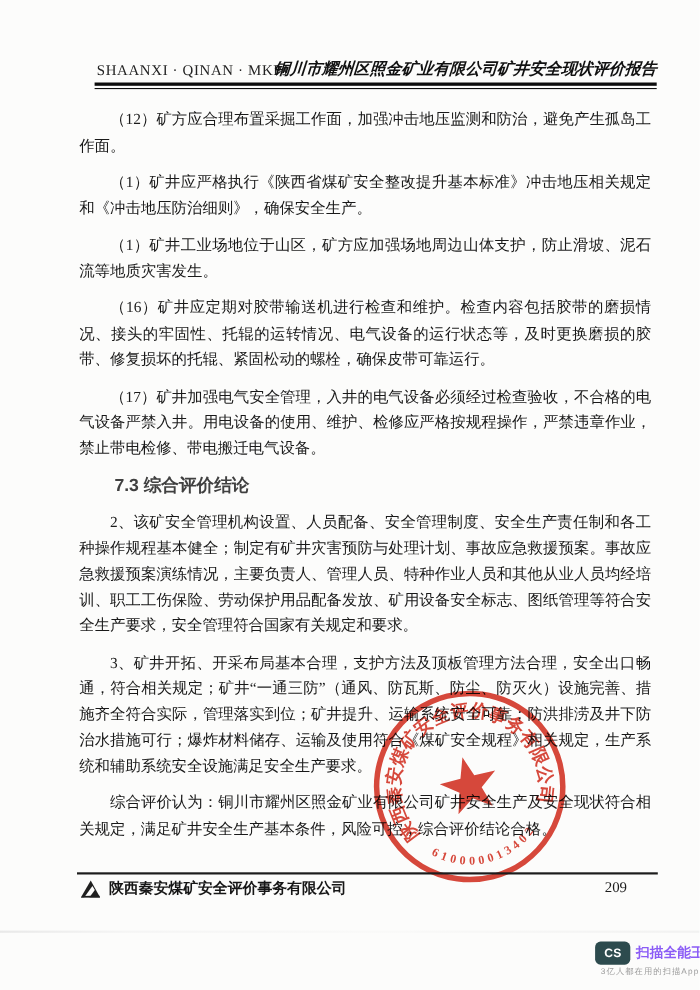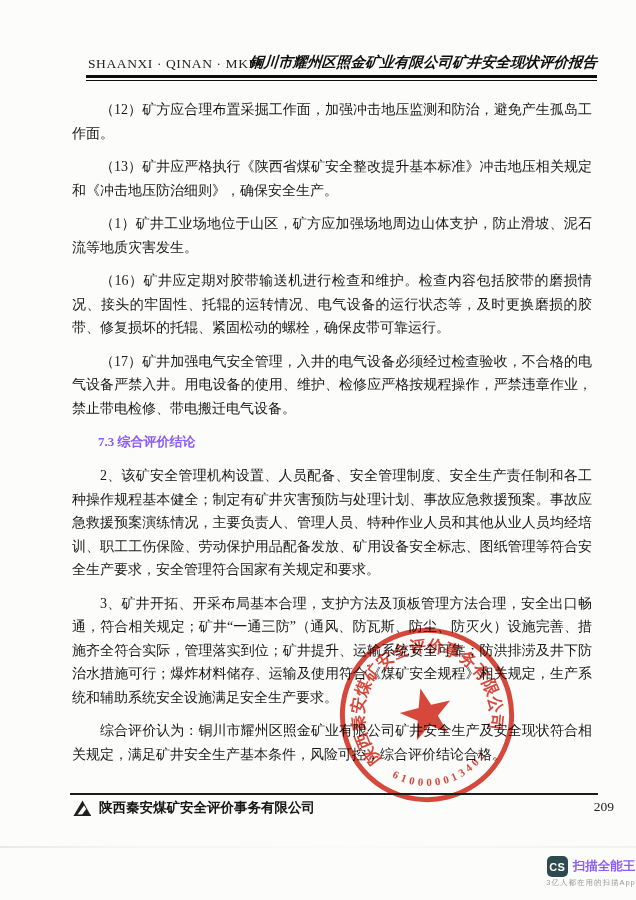--- a/index.html
+++ b/index.html
@@ -21,22 +21,22 @@
   }
   .hdr-rule-thick{position:absolute;left:86px;top:75px;width:511px;height:3px;background:#0d0d0d;}
   .hdr-rule-thin{position:absolute;left:86px;top:80px;width:511px;height:1px;background:#0d0d0d;}
   
   .content{
     position:absolute;left:62px;top:88px;width:540px;
     font-size:14px;line-height:23.5px;text-align:justify;color:#191919;
   }
   .content p{margin:10px;text-indent:2em;}
   .sec-heading{
-    font-family:Liberation Serif, serif;
-    font-weight:bold;font-size:13px;color:#8b5cf6;
+    font-family:Liberation Sans, sans-serif;
+    font-weight:bold;font-size:16px;color:#404040;
     margin:12px 0 13px 2px;text-indent:0;line-height:24px;
   }
   
   .seal{
     position:absolute;left:336px;top:624px;width:182px;height:182px;
     mix-blend-mode:multiply;opacity:.92;
     transform:rotate(-14deg);
   }
   .seal text{
     font-family:"Liberation Serif","DejaVu Serif",serif;
@@ -45,55 +45,55 @@
   
   .ftr-rule{position:absolute;left:70px;top:793px;width:528px;height:2px;background:#1c1c1c;}
   .ftr{
     position:absolute;left:72px;top:799px;display:flex;align-items:center;gap:7px;
   }
   .ftr-company{
     font-family:"Liberation Sans","DejaVu Sans",sans-serif;
     font-weight:bold;font-size:13.5px;color:#161616;white-space:nowrap;
   }
   .page-num{
-    position:absolute;left:568px;top:799px;width:46px;text-align:right;
+    position:absolute;left:524px;top:799px;width:46px;text-align:right;
     font-size:13.5px;color:#1c1c1c;
   }
   
   .scan-edge{
     position:absolute;left:0;top:846px;width:636px;height:2px;
     background:linear-gradient(90deg,#d9d9d9 0%,#efefef 18%,#f7f7f6 55%,#e9e9e9 100%);
     opacity:.55;
   }
   
   .wm{
     position:absolute;left:549px;top:856px;width:84px;
     display:flex;flex-direction:column;align-items:center;
     font-family:"Liberation Sans","DejaVu Sans",sans-serif;
   }
   .wm-row{display:flex;align-items:center;gap:5px;}
   .wm-logo{
-    width:21px;height:21px;border-radius:5px;background:#2d4b4e;
+    width:32px;height:21px;border-radius:5px;background:#2d4b4e;
     color:#fff;font-weight:bold;font-size:11px;
     display:flex;align-items:center;justify-content:center;letter-spacing:.3px;
   }
   .wm-name{font-size:12.5px;font-weight:bold;color:#8b5cf6;white-space:nowrap;}
   .wm-tagline{margin-top:1px;font-size:7.5px;color:#9a9a9a;letter-spacing:1px;white-space:nowrap;}
 </style>
 </head>
 <body>
 
 <div class="hdr-brand">SHAANXI · QINAN · MKPJ</div>
 <div class="hdr-title">铜川市耀州区照金矿业有限公司矿井安全现状评价报告</div>
 <div class="hdr-rule-thick"></div>
 <div class="hdr-rule-thin"></div>
 
 <div class="content">
   <p>（12）矿方应合理布置采掘工作面，加强冲击地压监测和防治，避免产生孤岛工作面。</p>
-  <p>（13）矿井应严格执行《陕西省煤矿安全整改提升基本标准》冲击地压相关规定和《冲击地压防治细则》，确保安全生产。</p>
+  <p>（1）矿井应严格执行《陕西省煤矿安全整改提升基本标准》冲击地压相关规定和《冲击地压防治细则》，确保安全生产。</p>
   <p>（1）矿井工业场地位于山区，矿方应加强场地周边山体支护，防止滑坡、泥石流等地质灾害发生。</p>
   <p>（16）矿井应定期对胶带输送机进行检查和维护。检查内容包括胶带的磨损情况、接头的牢固性、托辊的运转情况、电气设备的运行状态等，及时更换磨损的胶带、修复损坏的托辊、紧固松动的螺栓，确保皮带可靠运行。</p>
   <p>（17）矿井加强电气安全管理，入井的电气设备必须经过检查验收，不合格的电气设备严禁入井。用电设备的使用、维护、检修应严格按规程操作，严禁违章作业，禁止带电检修、带电搬迁电气设备。</p>
 
   <p class="sec-heading">7.3 综合评价结论</p>
 
   <p>2、该矿安全管理机构设置、人员配备、安全管理制度、安全生产责任制和各工种操作规程基本健全；制定有矿井灾害预防与处理计划、事故应急救援预案。事故应急救援预案演练情况，主要负责人、管理人员、特种作业人员和其他从业人员均经培训、职工工伤保险、劳动保护用品配备发放、矿用设备安全标志、图纸管理等符合安全生产要求，安全管理符合国家有关规定和要求。</p>
   <p>3、矿井开拓、开采布局基本合理，支护方法及顶板管理方法合理，安全出口畅通，符合相关规定；矿井“一通三防”（通风、防瓦斯、防尘、防灭火）设施完善、措施齐全符合实际，管理落实到位；矿井提升、运输系统安全可靠；防洪排涝及井下防治水措施可行；爆炸材料储存、运输及使用符合《煤矿安全规程》相关规定，生产系统和辅助系统安全设施满足安全生产要求。</p>
   <p>综合评价认为：铜川市耀州区照金矿业有限公司矿井安全生产及安全现状符合相关规定，满足矿井安全生产基本条件，风险可控，综合评价结论合格。</p>
 </div>

